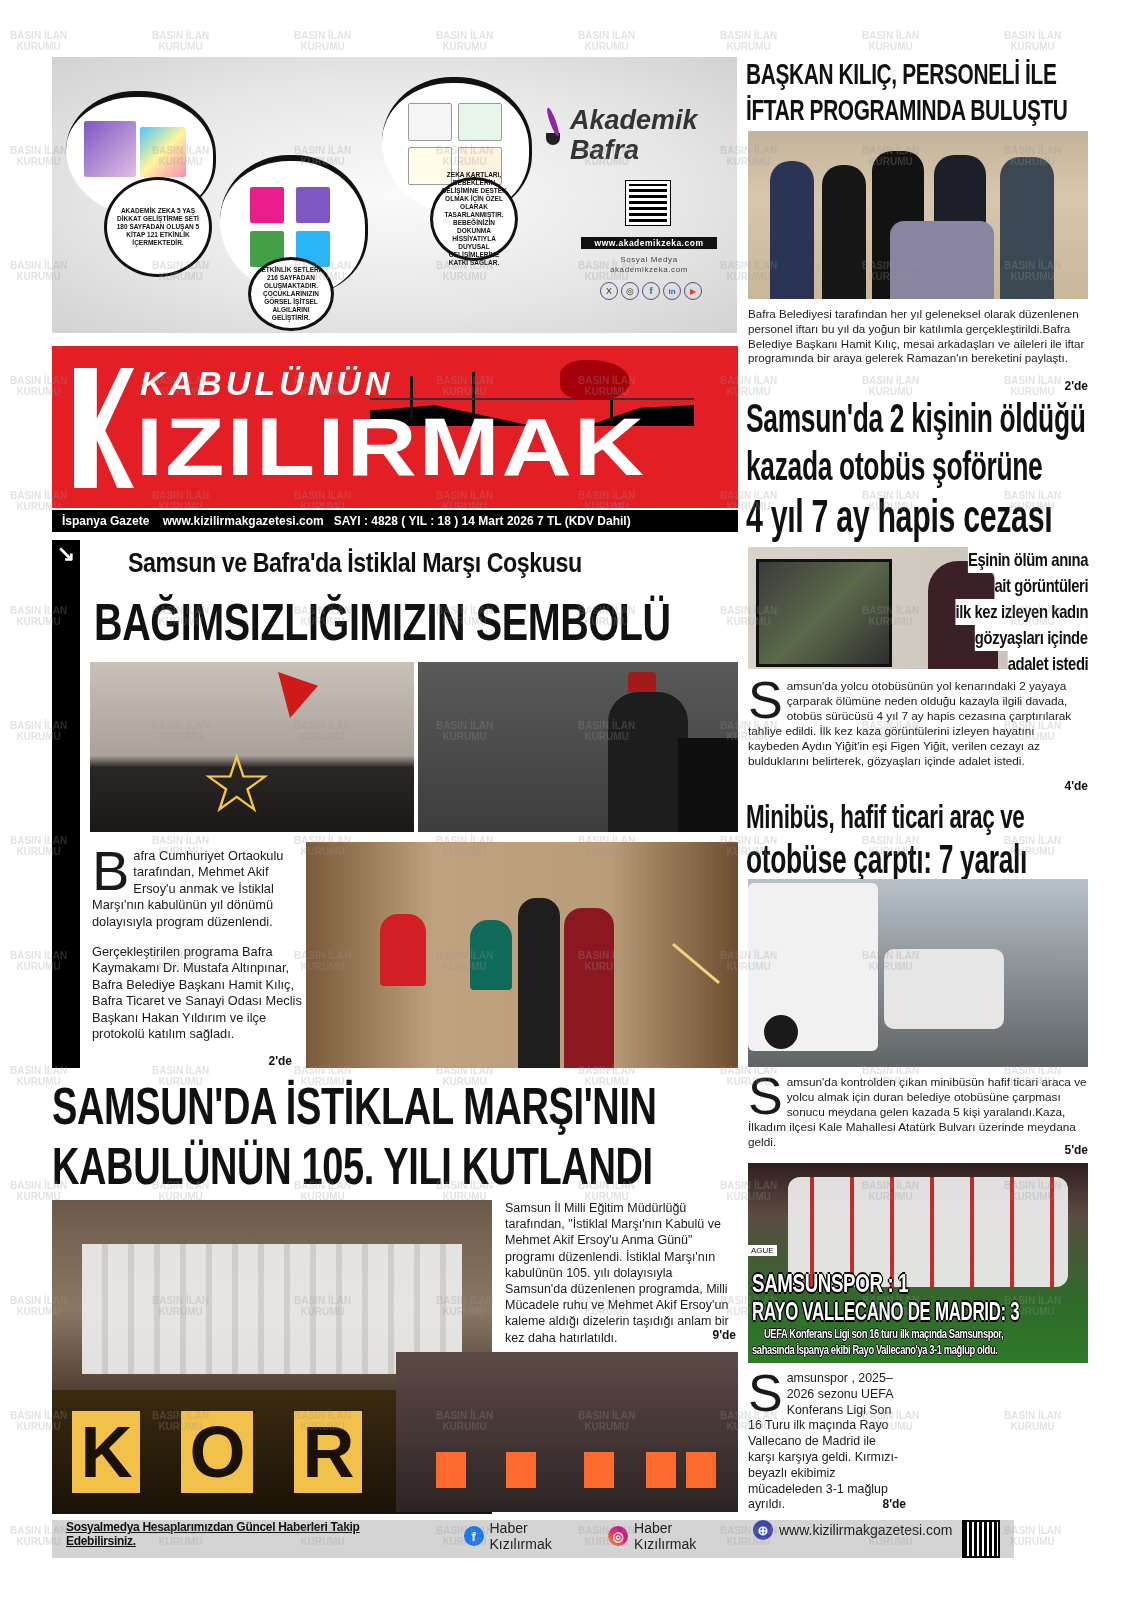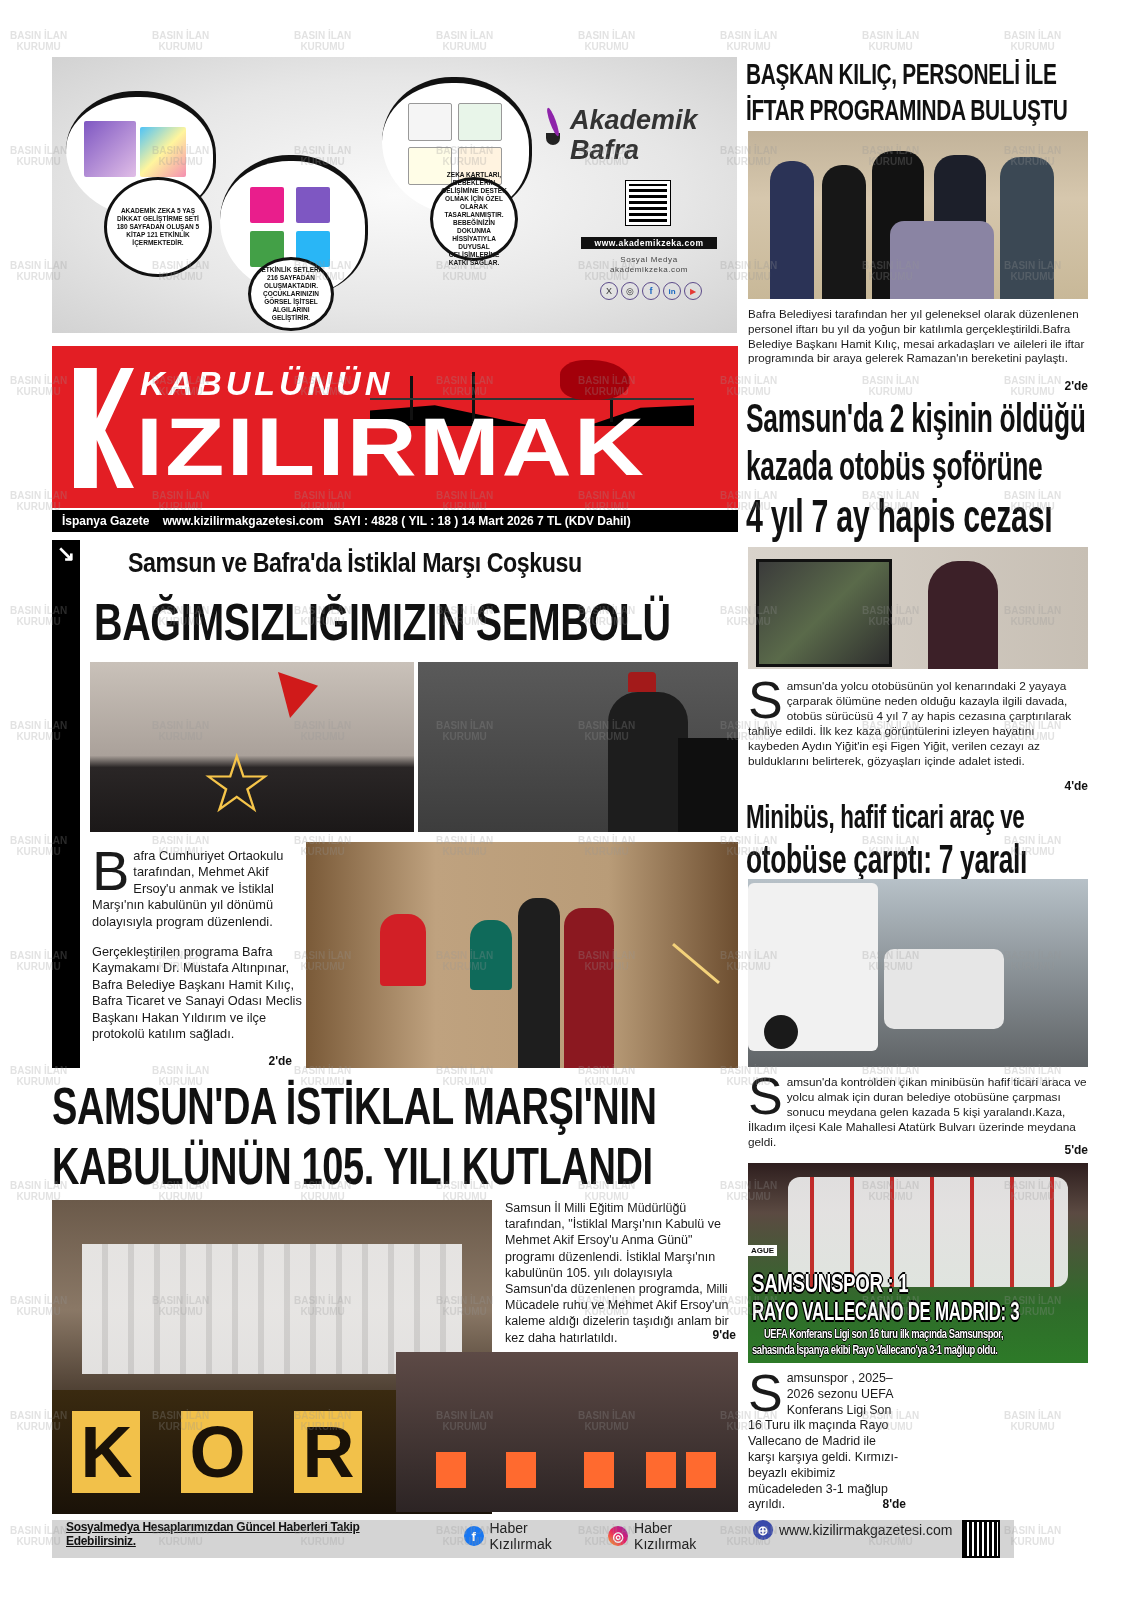--- a/index.html
+++ b/index.html
@@ -619,40 +619,47 @@
   <div class="abs para" style="left:6px;top:250px;width:340px;font-size:11.6px;line-height:14.8px;">Bafra Belediyesi tarafından her yıl geleneksel olarak düzenlenen personel iftarı bu yıl da yoğun bir katılımla gerçekleştirildi.Bafra Belediye Başkanı Hamit Kılıç, mesai arkadaşları ve aileleri ile iftar programında bir araya gelerek Ramazan'ın bereketini paylaştı.</div>
   <div class="abs ref" style="left:300px;top:322px;width:46px;">2'de</div>
 
   <div class="abs cond" style="left:4px;top:338px;font-size:40px;line-height:46px;transform:scaleX(0.66);">Samsun'da 2 kişinin öldüğü</div>
   <div class="abs cond" style="left:4px;top:386px;font-size:40px;line-height:46px;transform:scaleX(0.66);">kazada otobüs şoförüne</div>
   <div class="abs cond" style="left:4px;top:434px;font-size:46px;line-height:50px;transform:scaleX(0.66);">4 yıl 7 ay hapis cezası</div>
   <div class="photo" style="left:6px;top:490px;width:340px;height:122px;background:linear-gradient(90deg,#d9d3cb 0%,#c7bfb4 100%);">
     <div style="position:absolute;left:8px;top:12px;width:136px;height:108px;background:linear-gradient(135deg,#3b3b3b,#5a6a4a 50%,#2e2e2e);border:3px solid #111;"></div>
     <div style="position:absolute;left:180px;top:14px;width:70px;height:108px;background:#3c2028;border-radius:30px 30px 0 0;"></div>
   </div>
+  <div class="abs" style="right:2px;top:490px;text-align:right;">
+    <div class="cond" style="font-size:19px;line-height:26px;background:#fff;display:inline-block;transform:scaleX(0.78);transform-origin:right top;">Eşinin ölüm anına</div><br>
+    <div class="cond" style="font-size:19px;line-height:26px;background:#fff;display:inline-block;transform:scaleX(0.78);transform-origin:right top;">ait görüntüleri</div><br>
+    <div class="cond" style="font-size:19px;line-height:26px;background:#fff;display:inline-block;transform:scaleX(0.78);transform-origin:right top;">ilk kez izleyen kadın</div><br>
+    <div class="cond" style="font-size:19px;line-height:26px;background:#fff;display:inline-block;transform:scaleX(0.78);transform-origin:right top;">gözyaşları içinde</div><br>
+    <div class="cond" style="font-size:19px;line-height:26px;background:#fff;display:inline-block;transform:scaleX(0.78);transform-origin:right top;">adalet istedi</div>
+  </div>
   <div class="abs para" style="left:6px;top:622px;width:340px;font-size:11.8px;line-height:15px;">
     <span class="dropcap" style="font-size:52px;line-height:42px;">S</span><span>amsun'da yolcu otobüsünün yol kenarındaki 2 yayaya çarparak ölümüne neden olduğu kazayla ilgili davada, otobüs sürücüsü 4 yıl 7 ay hapis cezasına çarptırılarak tahliye edildi. İlk kez kaza görüntülerini izleyen hayatını kaybeden Aydın Yiğit'in eşi Figen Yiğit, verilen cezayı az bulduklarını belirterek, gözyaşları içinde adalet istedi.</span>
   </div>
   <div class="abs ref" style="left:300px;top:722px;width:46px;">4'de</div>
 
   <div class="abs cond" style="left:4px;top:740px;font-size:34px;line-height:38px;transform:scaleX(0.66);">Minibüs, hafif ticari araç ve</div>
   <div class="abs cond" style="left:4px;top:780px;font-size:40px;line-height:44px;transform:scaleX(0.66);">otobüse çarptı: 7 yaralı</div>
   <div class="photo" style="left:6px;top:822px;width:340px;height:188px;background:linear-gradient(180deg,#b7c1c8 0%,#8e969b 45%,#5f6366 100%);">
     <div style="position:absolute;left:0;top:4px;width:130px;height:168px;background:#f1f1f1;border-radius:6px;"></div>
     <div style="position:absolute;left:136px;top:70px;width:120px;height:80px;background:#e6e6e6;border-radius:10px;"></div>
     <div style="position:absolute;left:16px;top:136px;width:34px;height:34px;background:#1a1a1a;border-radius:50%;"></div>
   </div>
   <div class="abs para" style="left:6px;top:1018px;width:340px;font-size:11.8px;line-height:15px;">
     <span class="dropcap" style="font-size:52px;line-height:42px;">S</span><span>amsun'da kontrolden çıkan minibüsün hafif ticari araca ve yolcu almak için duran belediye otobüsüne çarpması sonucu meydana gelen kazada 5 kişi yaralandı.Kaza, İlkadım ilçesi Kale Mahallesi Atatürk Bulvarı üzerinde meydana geldi.</span>
   </div>
   <div class="abs ref" style="left:300px;top:1086px;width:46px;">5'de</div>
 
   <div class="photo" style="left:6px;top:1106px;width:340px;height:200px;background:linear-gradient(180deg,#2e1e1e 0%,#5b4a42 25%,#2f6b2a 70%,#2d7a28 100%);">
     <div style="position:absolute;left:40px;top:14px;width:280px;height:110px;background:repeating-linear-gradient(90deg,#f2f2f2 0 22px,#cf2a2a 22px 26px,#f2f2f2 26px 40px);opacity:0.9;border-radius:12px;"></div>
-    <div style="position:absolute;left:0;top:82px;background:#fff;color:#111;font-size:8px;font-weight:700;padding:1px 3px;">AGUE</div>
+    <div style="position:absolute;left:0;top:82px;background:#fff;color:#111;font-size:8px;font-weight:400;padding:1px 3px;">AGUE</div>
     <div class="cond" style="position:absolute;left:4px;top:106px;color:#fff;font-size:26px;line-height:28px;transform:scaleX(0.72);text-shadow:-2px 0 #000,2px 0 #000,0 -2px #000,0 2px #000;">SAMSUNSPOR : 1</div>
     <div class="cond" style="position:absolute;left:4px;top:134px;color:#fff;font-size:26px;line-height:28px;transform:scaleX(0.65);text-shadow:-2px 0 #000,2px 0 #000,0 -2px #000,0 2px #000;">RAYO VALLECANO DE MADRID: 3</div>
     <div class="cond" style="position:absolute;left:16px;top:164px;color:#fff;font-size:12px;line-height:15px;transform:scaleX(0.78);text-shadow:-1px 0 #000,1px 0 #000,0 -1px #000,0 1px #000;">UEFA Konferans Ligi son 16 turu ilk maçında Samsunspor,</div>
     <div class="cond" style="position:absolute;left:4px;top:180px;color:#fff;font-size:12px;line-height:15px;transform:scaleX(0.78);text-shadow:-1px 0 #000,1px 0 #000,0 -1px #000,0 1px #000;">sahasında İspanya ekibi Rayo Vallecano'ya 3-1 mağlup oldu.</div>
   </div>
   <div class="abs para" style="left:6px;top:1314px;width:156px;font-size:12.4px;line-height:15.8px;">
     <span class="dropcap" style="font-size:52px;line-height:44px;">S</span><span>amsunspor , 2025–2026 sezonu UEFA Konferans Ligi Son 16 Turu ilk maçında Rayo Vallecano de Madrid ile karşı karşıya geldi. Kırmızı-beyazlı ekibimiz mücadeleden 3-1 mağlup ayrıldı.</span>
   </div>
   <div class="abs ref" style="left:128px;top:1440px;width:36px;">8'de</div>
 </div>

